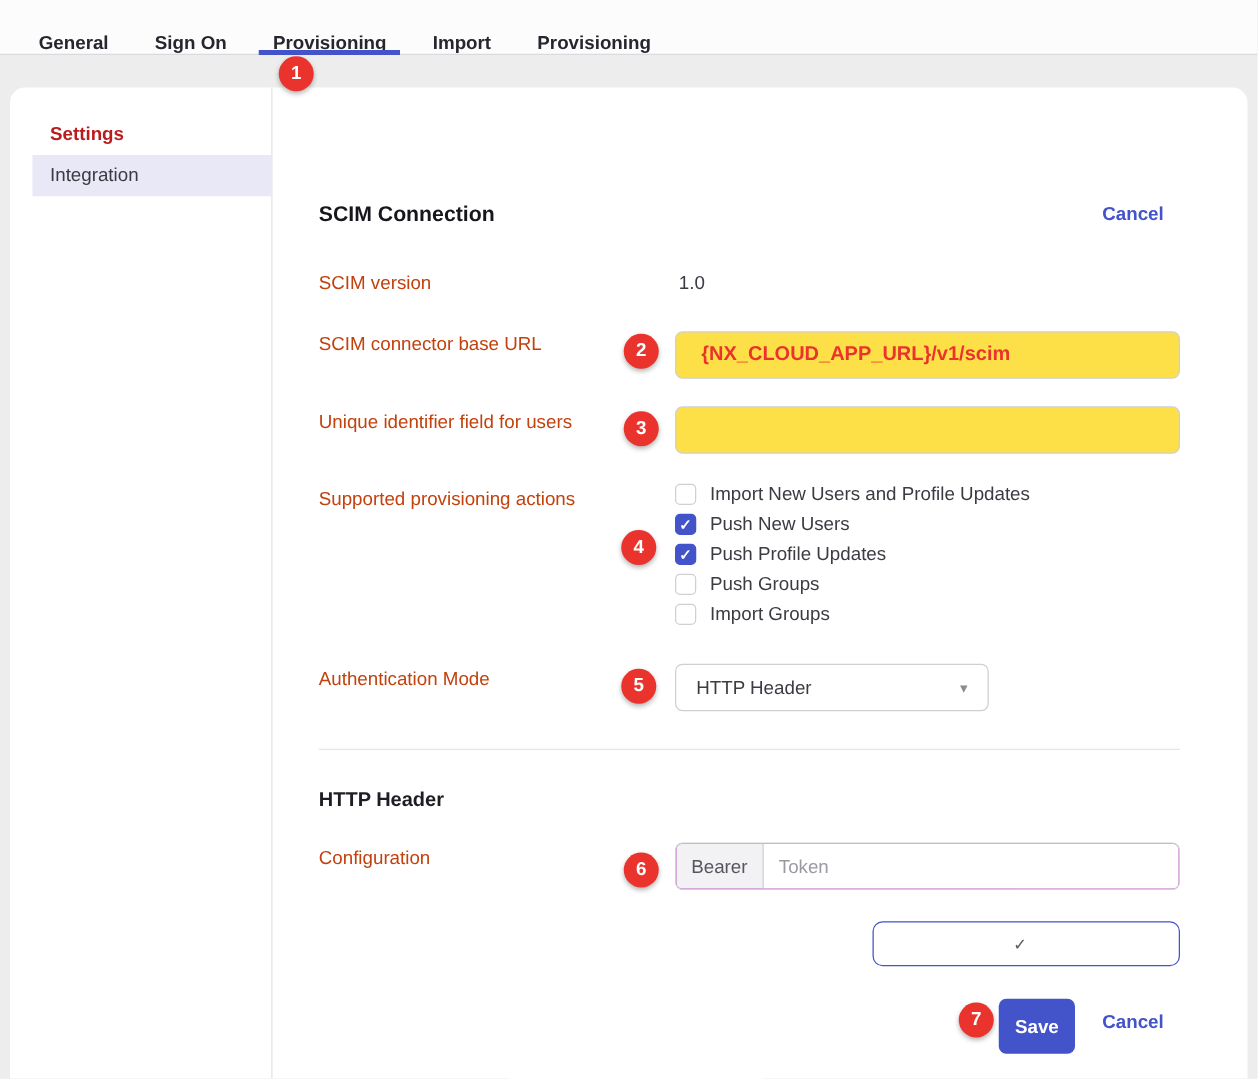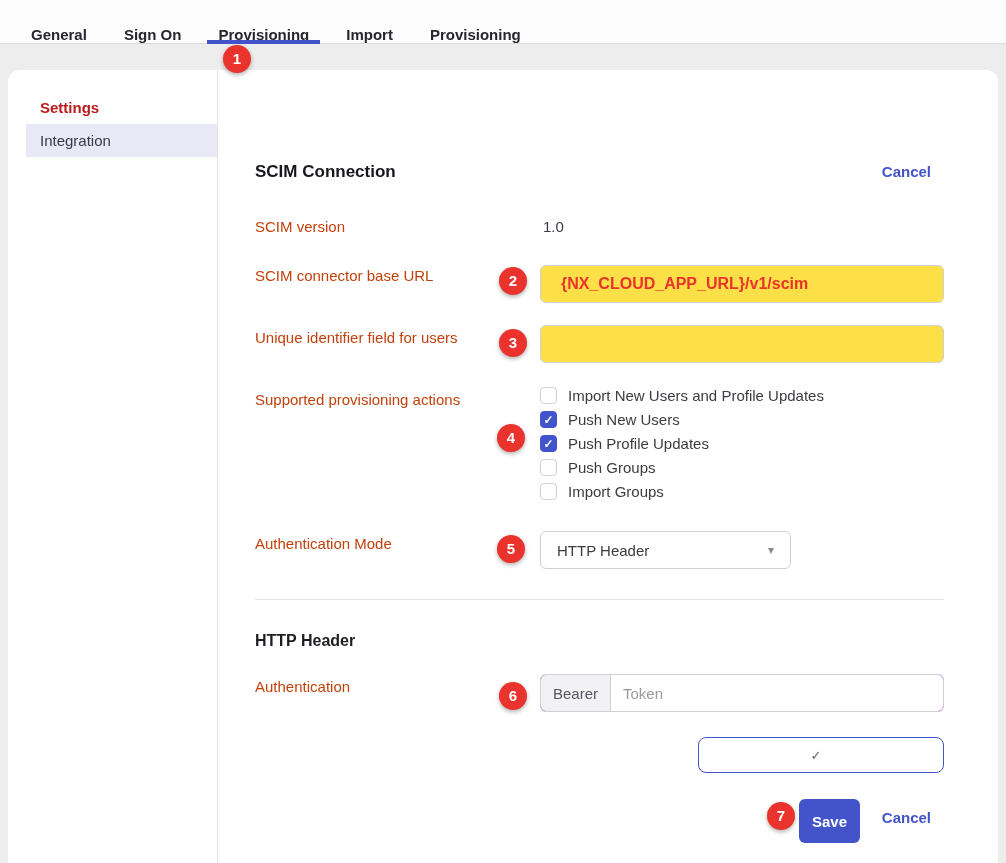--- a/index.html
+++ b/index.html
@@ -175,21 +175,21 @@
     <div class="label row-auth-label">Authentication Mode</div>
     <div class="select">
       <span>HTTP Header</span>
       <span class="caret">▾</span>
     </div>
 
     <div class="divider"></div>
 
     <div class="section-title">HTTP Header</div>
 
-    <div class="label row-authz-label">Authentication</div>
+    <div class="label row-authz-label">Configuration</div>
     <div class="input-group">
       <div class="input-prefix">Bearer</div>
       <input type="text" placeholder="Token" style="">
     </div>
 
     <button class="test-btn">
       <span class="check">✓</span>
     </button>
 
     <button class="save-btn">Save</button>

